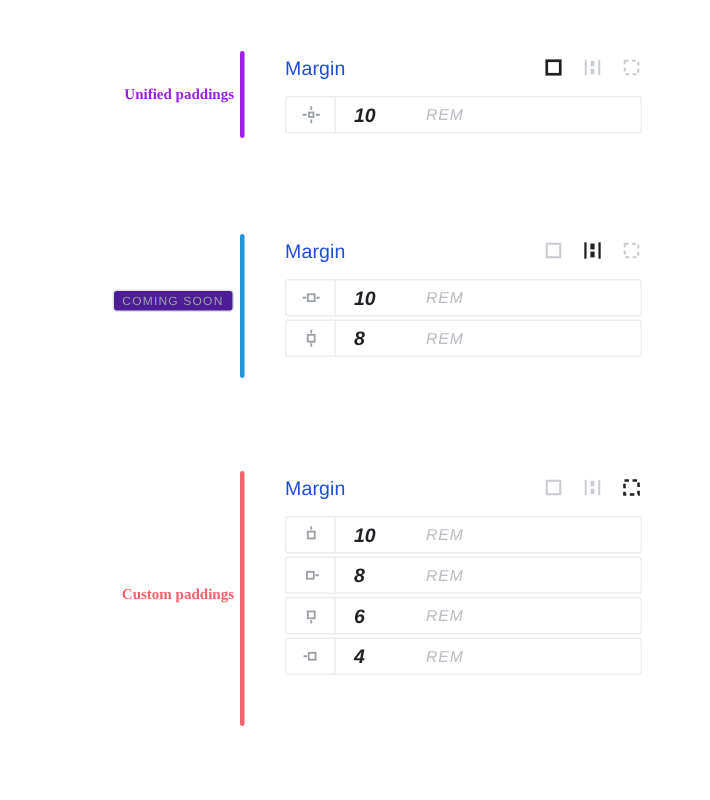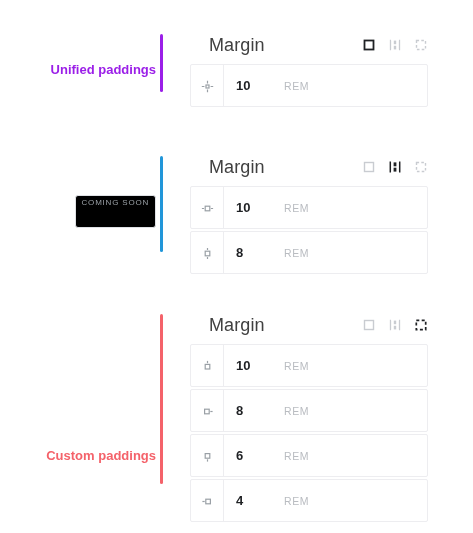--- a/index.html
+++ b/index.html
@@ -41,32 +41,33 @@
     box-sizing: border-box;
   }
 
   .badge {
     display: inline-block;
     font-size: 8px;
     letter-spacing: 0.8px;
     color: #9aa0a6;
     border: 1px solid #dfe1e5;
     border-radius: 3px;
-    padding: 3px 6px 20px 6px;
+    padding: 3px 6px 2px 6px;
     margin-bottom: 7px;
     line-height: 1;
-    background: #000000;
+    background: #4c1d95;
     white-space: nowrap;
   }
 
   .label-text {
-    font-size: 13px;
+    font-size: 10px;
     font-weight: bold;
     line-height: 1.3;
     white-space: nowrap;
+    font-family: Liberation Serif, serif;
   }
 
   .accent-bar {
     width: 3px;
     flex: 0 0 3px;
     border-radius: 2px;
   }
 
   .card {
     flex: 1 1 auto;
@@ -78,24 +79,23 @@
 
   .card-head {
     display: flex;
     align-items: center;
     justify-content: space-between;
     height: 22px;
     margin-bottom: 8px;
   }
 
   .card-title {
-    font-size: 18px;
-    color: #404040;
+    font-size: 13px;
+    color: #1d4ed8;
     letter-spacing: 0.1px;
-    margin-left: 19px;
   }
 
   .mode-icons {
     display: flex;
     align-items: center;
     gap: 12px;
   }
 
   .mode-icon {
     width: 14px;
@@ -106,25 +106,26 @@
 
   .rows {
     display: flex;
     flex-direction: column;
     gap: 2px;
   }
 
   .row {
     display: flex;
     align-items: center;
-    height: 43px;
+    height: 25px;
     border: 1px solid #ededf0;
     border-radius: 2px;
     background: #ffffff;
     box-sizing: border-box;
+    font-style: italic;
   }
 
   .row-icon-cell {
     width: 33px;
     flex: 0 0 33px;
     height: 100%;
     display: flex;
     align-items: center;
     justify-content: center;
     border-right: 1px solid #ededf0;
@@ -255,21 +256,21 @@
             </span>
           </div>
           <div class="row-value">8</div>
           <div class="row-unit">REM</div>
         </div>
       </div>
     </div>
   </div>
 
   <div class="section" id="sec-2" style="top:314px;">
-    <div class="label-col" style="padding-top:76px;justify-content:center;">
+    <div class="label-col" style="padding-top:76px;justify-content:flex-start;">
       <div class="label-text" style="color:#f4626a;">Custom paddings</div>
     </div>
     <div class="accent-bar" style="background:#f4626a;height:170px;align-self:flex-start;"></div>
     <div class="card">
       <div class="card-head">
         <div class="card-title">Margin</div>
         <div class="mode-icons">
           <span class="mode-icon">
             <svg viewBox="0 0 14 14" width="14" height="14">
                 <rect x="2.5" y="2.5" width="9" height="9" fill="none" stroke="#c9ccd1" stroke-width="1.4"></rect>

